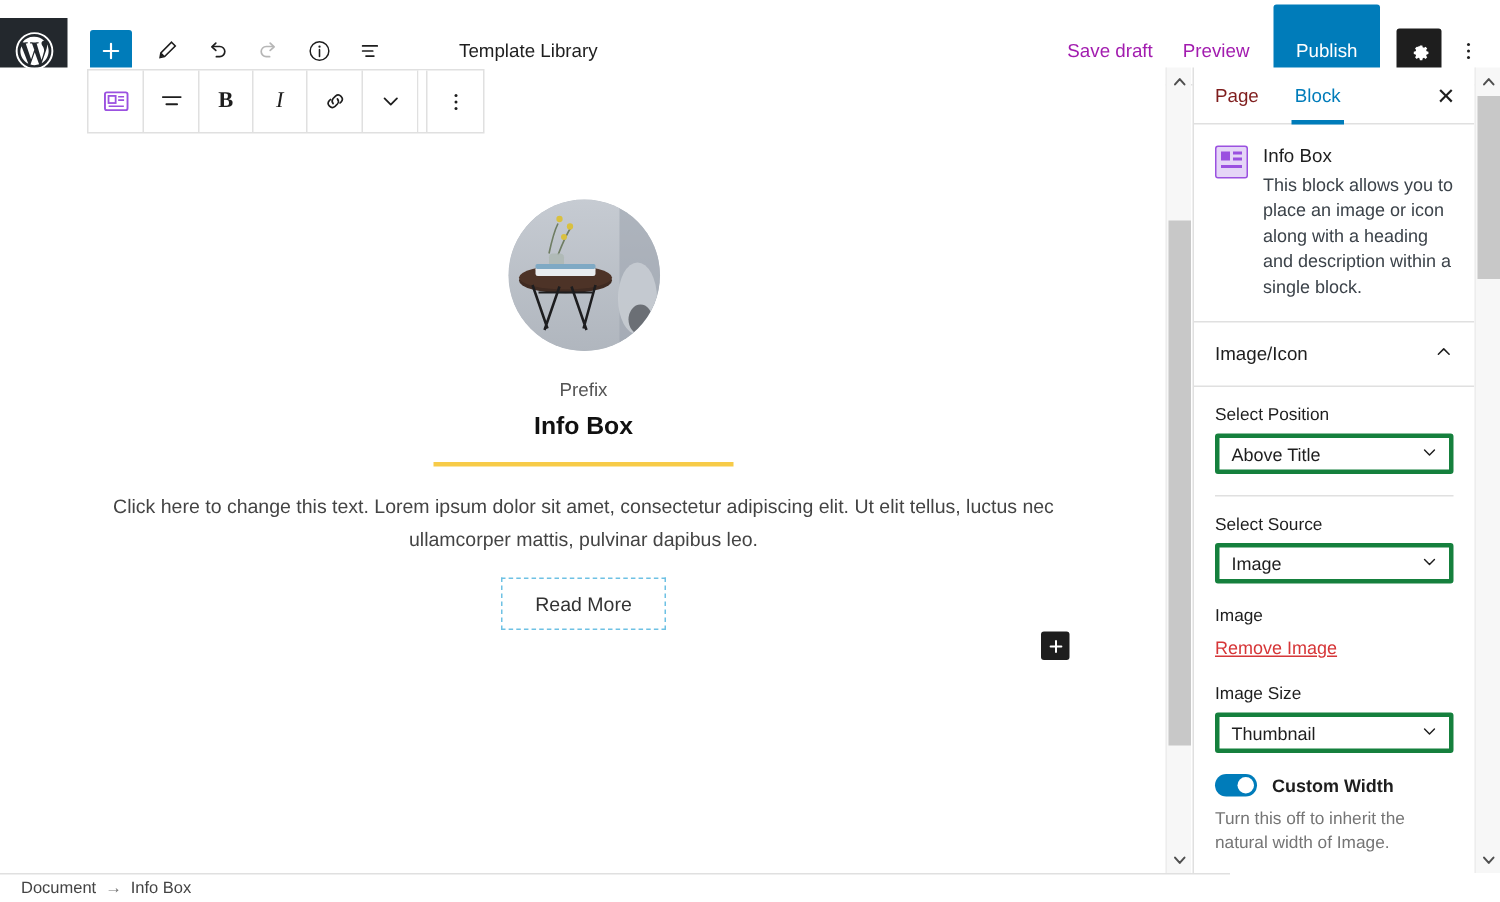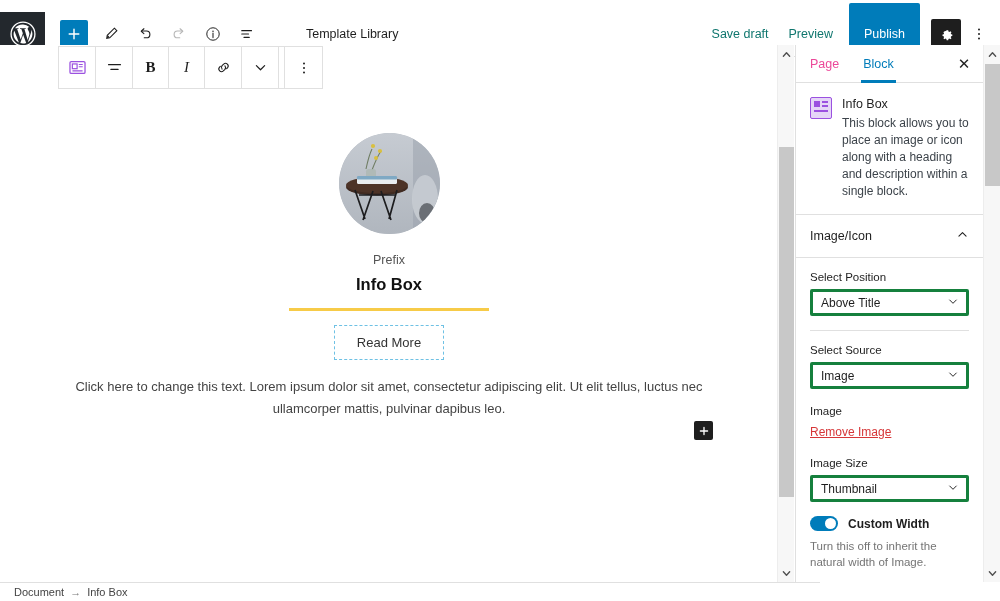--- a/index.html
+++ b/index.html
@@ -44,21 +44,21 @@
   #doc-title {
     margin-left: 42px;
     font-size: 12.5px; color: #1e1e1e;
     white-space: nowrap;
   }
   #topbar-right {
     margin-left: auto; display: flex; align-items: center;
     padding-right: 8px; gap: 2px;
   }
   .tb-link {
-    font-size: 12.5px; color: #0f766e;
+    font-size: 12.5px; color: #a21caf;
     padding: 6px 9px; cursor: pointer; white-space: nowrap;
   }
   #publish-btn {
     background: #007cba; color: #fff;
     font-size: 12.5px; border-radius: 2px;
     padding: 24px 15px; margin-left: 5px; cursor: pointer;
     white-space: nowrap;
   }
   #settings-gear {
     width: 30px; height: 30px; background: #1e1e1e;
@@ -169,21 +169,21 @@
     background: #c8c8c8;
   }
 
   #sb-tabs {
     height: 38px; display: flex; align-items: stretch;
     border-bottom: 1px solid #e0e0e0;
     position: relative;
   }
   .sb-tab {
     padding: 0 12px; display: flex; align-items: center;
-    font-size: 12.5px; color: #ec4899; cursor: pointer;
+    font-size: 12.5px; color: #7f1d1d; cursor: pointer;
     position: relative;
   }
   .sb-tab:first-child { padding-left: 14px; }
   .sb-tab.active { color: #007cba; }
   .sb-tab.active::after {
     content: ""; position: absolute; left: 10px; right: 10px;
     bottom: -1px; height: 3px; background: #007cba;
   }
   #sb-close {
     margin-left: auto; width: 38px;
@@ -407,22 +407,22 @@
           <rect x="18" y="45" width="40" height="6" rx="1.5" fill="#e9ecef"></rect>
           <rect x="18" y="43" width="40" height="3.4" rx="1.2" fill="#7fa9c4"></rect>
           <path d="M16 57 L26 86 M58 57 L50 86 M34 58 L24 87 M42 58 L52 87" stroke="#1d1d1f" stroke-width="1.7" fill="none"></path>
           <path d="M20 62 h36" stroke="#1d1d1f" stroke-width="1.3"></path>
         </g>
       </svg>
     </div>
     <div id="ib-prefix">Prefix</div>
     <div id="ib-title">Info Box</div>
     <div id="ib-divider"></div>
+    <div id="ib-desc">Click here to change this text. Lorem ipsum dolor sit amet, consectetur adipiscing elit. Ut elit tellus, luctus nec ullamcorper mattis, pulvinar dapibus leo.</div>
     <div id="ib-button">Read More</div>
-    <div id="ib-desc">Click here to change this text. Lorem ipsum dolor sit amet, consectetur adipiscing elit. Ut elit tellus, luctus nec ullamcorper mattis, pulvinar dapibus leo.</div>
   </div>
 
   <div id="appender">
     <svg width="12" height="12" viewBox="0 0 20 20" aria-hidden="true">
       <path d="M10 4v12M4 10h12" stroke="#fff" stroke-width="2.2" stroke-linecap="round"></path>
     </svg>
   </div>
 </div>
 
 <div id="canvas-scroll-track">

